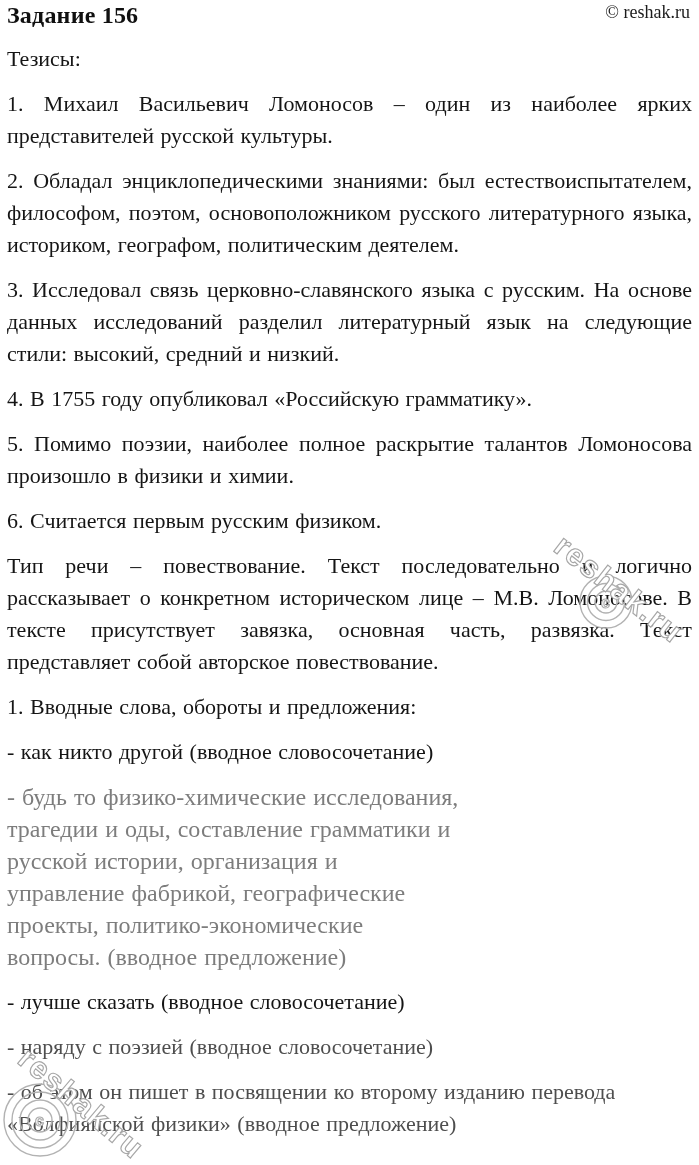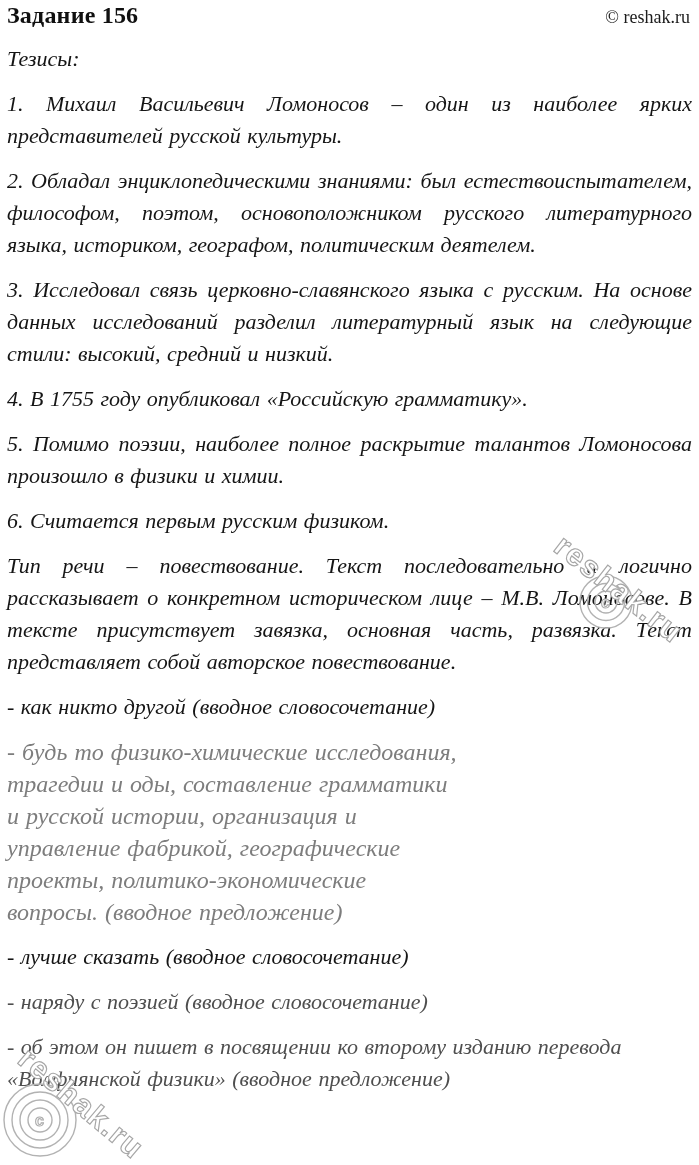--- a/index.html
+++ b/index.html
@@ -7,31 +7,31 @@
     position:relative;
     width:699px;height:1165px;
     box-sizing:border-box;
     padding:0 7px;
     background:#ffffff;
     overflow:hidden;
     font-family:"Liberation Serif","DejaVu Serif",serif;
     color:#151515;
   }
   header{
-    display:flex;justify-content:space-between;align-items:flex-end;
+    display:flex;justify-content:space-between;align-items:flex-start;
     padding-top:2px;
   }
   h1.doc-title{
     margin:0;font-size:24px;font-weight:bold;line-height:26px;color:#101010;
     letter-spacing:.2px;
   }
   .copyright{
     font-size:18px;color:#1c1c1c;padding-right:2px;white-space:nowrap;
   }
-  main{margin-top:15px;font-style:italic;}
+  main{margin-top:15px;}
   main p{
     margin:0 0 13px 0;
     font-size:22px;
     line-height:32px;
     color:#151515;
     word-spacing:1px;
   }
   p.justify{text-align:justify;text-align-last:left;}
   p.faded{
     color:#7d7d7d;
@@ -77,20 +77,21 @@
 
   <main>
     <p>Тезисы:</p>
     <p class="justify">1. Михаил Васильевич Ломоносов – один из наиболее ярких представителей русской культуры.</p>
     <p class="justify">2. Обладал энциклопедическими знаниями: был естествоиспытателем, философом, поэтом, основоположником русского литературного языка, историком, географом, политическим деятелем.</p>
     <p class="justify">3. Исследовал связь церковно-славянского языка с русским. На основе данных исследований разделил литературный язык на следующие стили: высокий, средний и низкий.</p>
     <p>4. В 1755 году опубликовал «Российскую грамматику».</p>
     <p class="justify">5. Помимо поэзии, наиболее полное раскрытие талантов Ломоносова произошло в физики и химии.</p>
     <p>6. Считается первым русским физиком.</p>
     <p class="justify">Тип речи – повествование. Текст последовательно и логично рассказывает о конкретном историческом лице – М.В. Ломоносове. В тексте присутствует завязка, основная часть, развязка. Текст представляет собой авторское повествование.</p>
+    <p>1. Вводные слова, обороты и предложения:</p>
     <p>- как никто другой (вводное словосочетание)</p>
     <p class="faded">- будь то физико-химические исследования, трагедии и оды, составление грамматики и русской истории, организация и управление фабрикой, географические проекты, политико-экономические вопросы. (вводное предложение)</p>
     <p>- лучше сказать (вводное словосочетание)</p>
     <p class="semi">- наряду с поэзией (вводное словосочетание)</p>
     <p class="semi wrap-narrow">- об этом он пишет в посвящении ко второму изданию перевода «Волфиянской физики» (вводное предложение)</p>
 
   </main>
 
   <div class="wm wm-right">
     <svg width="168" height="152" viewBox="0 0 168 152">

